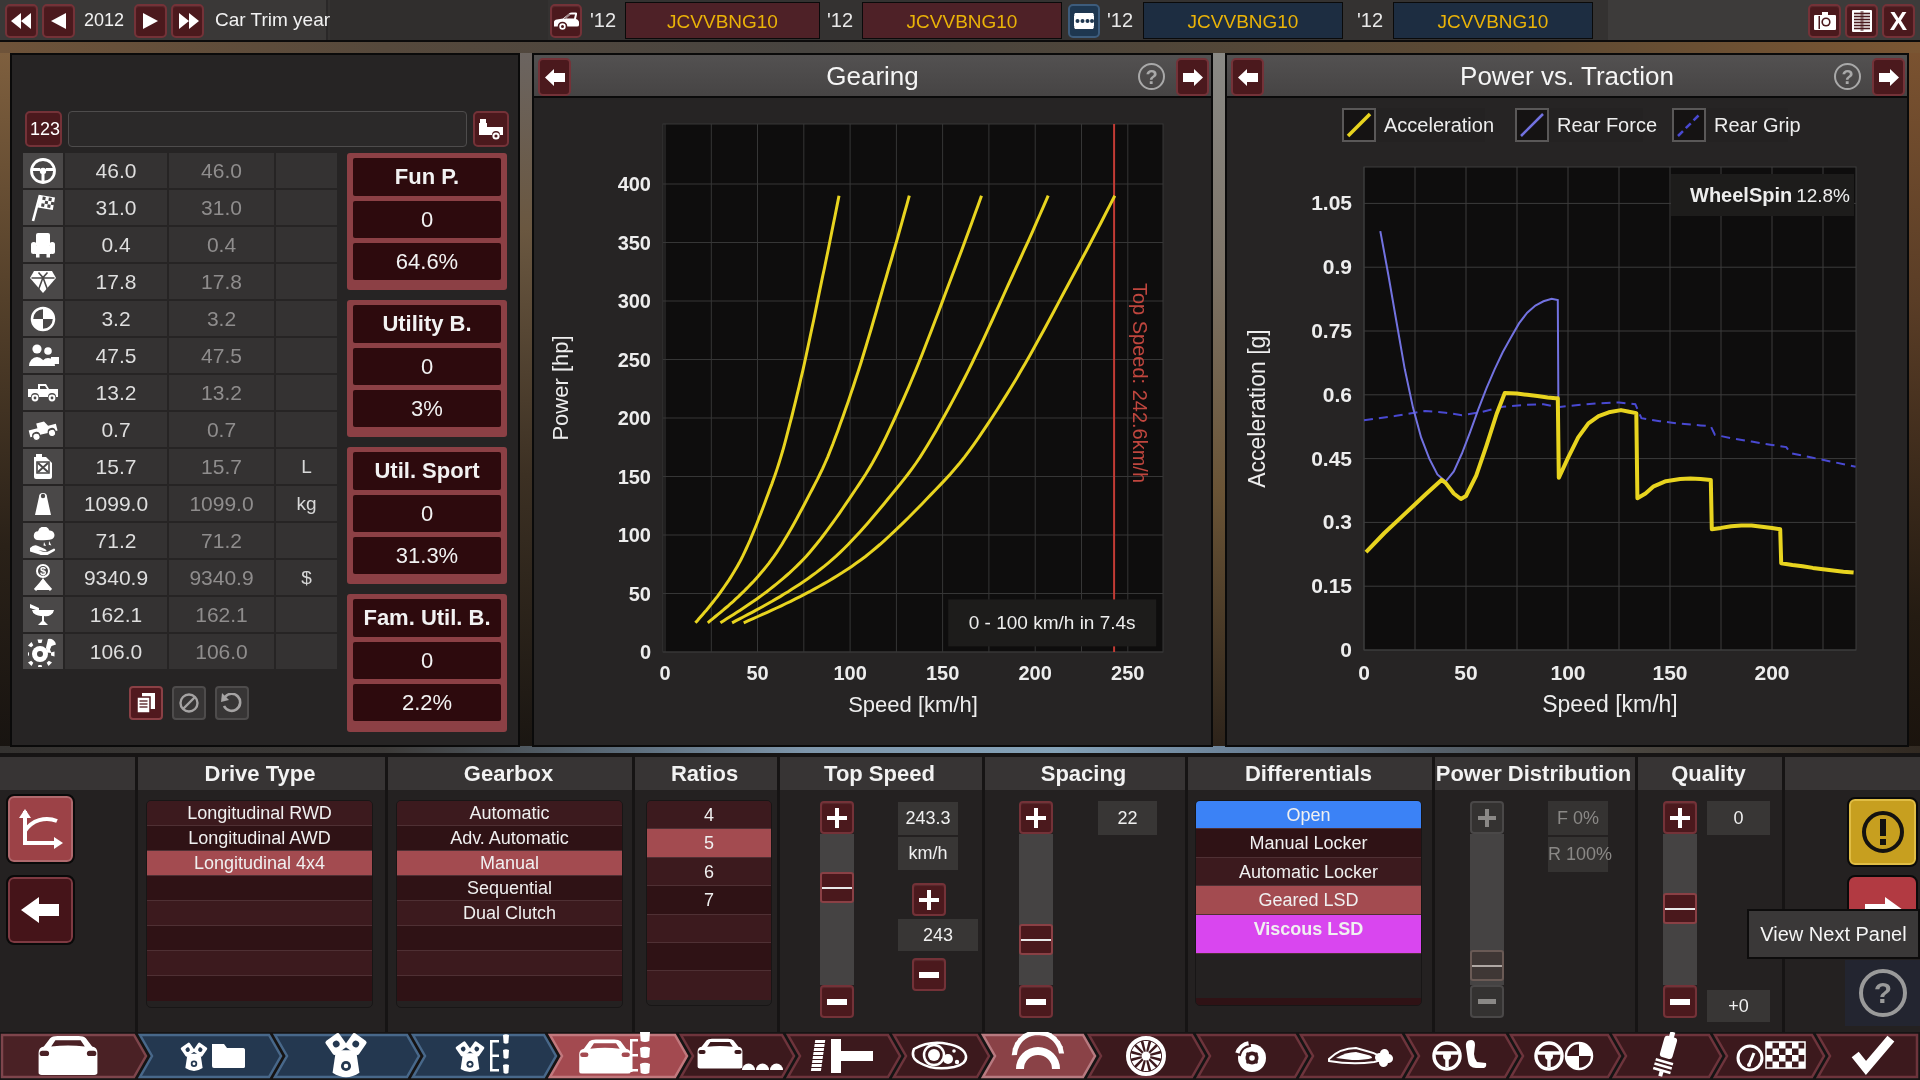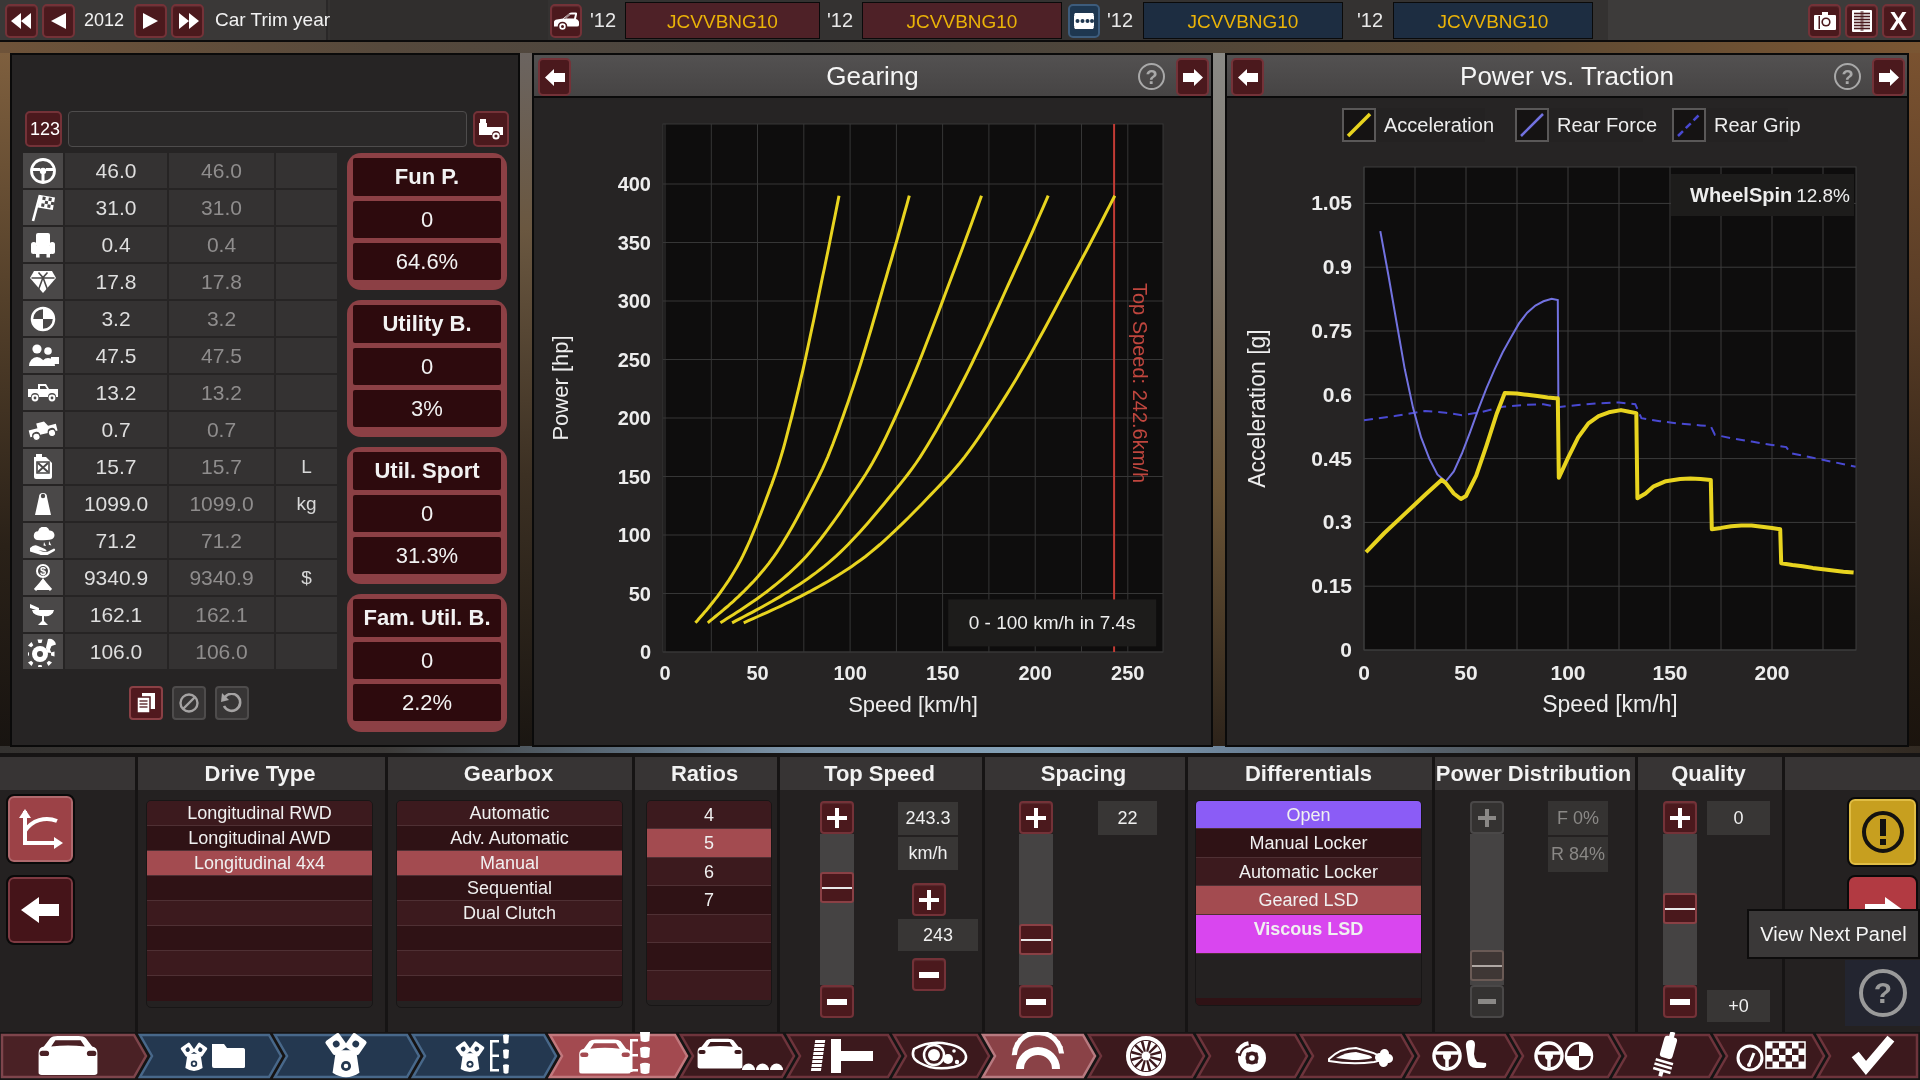--- a/index.html
+++ b/index.html
@@ -36,21 +36,21 @@
 
 
 .panel { position:absolute; top:53px; height:694px; background:#262424; border:2px solid #0a0a0a; }
 .ptitle { position:absolute; left:0; top:0; width:100%; height:43px; background:linear-gradient(#535151,#464444); border-bottom:2px solid #0a0a0a; text-align:center; color:#f5f5f5; font-size:26px; line-height:42px; }
 .arrbtn { position:absolute; top:3px; width:33px; height:38px; background:#4b191d; border:2px solid #743238; border-radius:5px; display:flex; align-items:center; justify-content:center; z-index:5;}
 .qmark { position:absolute; top:8px; width:27px; height:27px; border:2px solid #a9a9a9; border-radius:50%; color:#a9a9a9; font-size:20px; font-weight:bold; text-align:center; line-height:24px; z-index:5;}
 .sicon { position:absolute; left:13px; width:40px; height:35px; background:#4a4848; display:flex; align-items:center; justify-content:center; }
 .sv1 { position:absolute; left:53px; width:102px; height:35px; background:#343232; color:#dedede; font-size:21px; text-align:center; line-height:35px; }
 .sv2 { position:absolute; left:157px; width:105px; height:35px; background:#343232; color:#8f8d8d; font-size:21px; text-align:center; line-height:35px; }
 .sv3 { position:absolute; left:264px; width:61px; height:35px; background:#343232; color:#d8d8d8; font-size:19px; text-align:center; line-height:35px; }
-.redgroup { position:absolute; left:335px; width:160px; background:#8c4045; border-radius:14px; padding:5px 6px; }
+.redgroup { position:absolute; left:335px; width:160px; background:#8c4045; border-radius:3px; padding:5px 6px; }
 .rgrow { background:#2d0a0d; height:37px; line-height:37px; text-align:center; color:#f2f2f2; font-size:22px; margin-bottom:5px; border-radius:2px;}
 .rgrow:last-child { margin-bottom:0; }
 .rgtitle { font-weight:bold; height:38px; line-height:38px;}
 
 
 #bottom { left:0; top:757px; width:1920px; height:275px; background:#242121; }
 #bottomhead { position:absolute; left:0; top:0; width:1920px; height:33px; background:#373434; }
 .bhead { position:absolute; top:0; height:33px; line-height:33px; text-align:center; color:#f2f2f2; font-size:22px; font-weight:bold; }
 .bdiv { position:absolute; top:0; width:3px; height:275px; background:#161414; }
 .listbox { position:absolute; border:1px solid #181616; border-radius:5px; overflow:hidden; }
@@ -541,21 +541,21 @@
 <div class="listbox" style="left:646px;top:43px;width:126px;height:206px;">
         <div class="li" style="height:28.4px;line-height:28.4px;background:#3c1a1e;">4</div>
         <div class="li sel" style="height:28.4px;line-height:28.4px;background:#2f1215;">5</div>
         <div class="li" style="height:28.4px;line-height:28.4px;background:#3c1a1e;">6</div>
         <div class="li" style="height:28.4px;line-height:28.4px;background:#2f1215;">7</div>
         <div class="li" style="height:28.4px;line-height:28.4px;background:#3c1a1e;"></div>
         <div class="li" style="height:28.4px;line-height:28.4px;background:#2f1215;"></div>
         <div class="li" style="height:28.4px;line-height:28.4px;background:#3c1a1e;"></div>
       </div>
 <div class="listbox" style="left:1195px;top:43px;width:227px;height:206px;">
-        <div class="li" style="height:28.4px;line-height:28.4px;background:#8b5cf6;">Open</div>
+        <div class="li" style="height:28.4px;line-height:28.4px;background:#3b82f6;">Open</div>
         <div class="li" style="height:28.4px;line-height:28.4px;background:#2f1215;">Manual Locker</div>
         <div class="li" style="height:28.4px;line-height:28.4px;background:#3c1a1e;">Automatic Locker</div>
         <div class="li sel" style="height:28.4px;line-height:28.4px;background:#2f1215;">Geared LSD</div>
         <div class="li" style="height:39px;line-height:28.4px;background:#d946ef;font-weight:bold;">Viscous LSD</div>
         <div class="li" style="height:28.4px;line-height:28.4px;background:#2f1215;margin-top:44px;">Electric LSD</div>
         <div class="li" style="height:28.4px;line-height:28.4px;background:#3c1a1e;"></div>
       </div>
 <div class="track" style="left:820px;top:77px;height:151px;"></div>
       <div class="sq sqred" style="left:820px;top:44px;">
         <svg width="20" height="20">
@@ -600,21 +600,21 @@
           <path d="M7,0 h4 v7 h7 v4 h-7 v7 h-4 v-7 h-7 v-4 h7 Z" fill="#8a8886"></path>
         </svg>
       </div>
       <div class="ghandle" style="left:1470px;top:193px;"></div>
       <div class="sq sqgray" style="left:1470px;top:228px;">
         <svg width="18" height="5">
           <rect width="18" height="5" fill="#8a8886"></rect>
         </svg>
       </div>
 <div class="gvalbox" style="left:1548px;top:44px;width:60px;height:34px;line-height:34px;">F 0%</div>
-<div class="gvalbox" style="left:1548px;top:80px;width:60px;height:35px;line-height:35px;">R 84%</div>
+<div class="gvalbox" style="left:1548px;top:80px;width:60px;height:35px;line-height:35px;">R 100%</div>
 <div class="track" style="left:1663px;top:77px;height:151px;"></div>
       <div class="sq sqred" style="left:1663px;top:44px;">
         <svg width="20" height="20">
           <path d="M8,0 h4 v8 h8 v4 h-8 v8 h-4 v-8 h-8 v-4 h8 Z" fill="#fff"></path>
         </svg>
       </div>
       <div class="handle" style="left:1663px;top:136px;"></div>
       <div class="sq sqred" style="left:1663px;top:228px;">
         <svg width="20" height="6">
           <rect width="20" height="6" fill="#fff"></rect>

